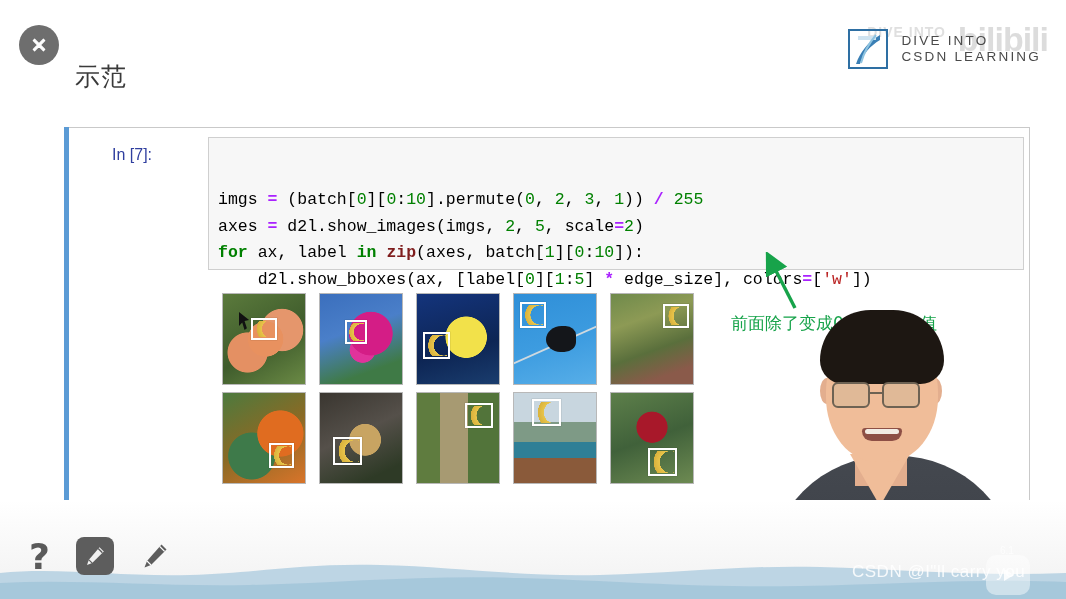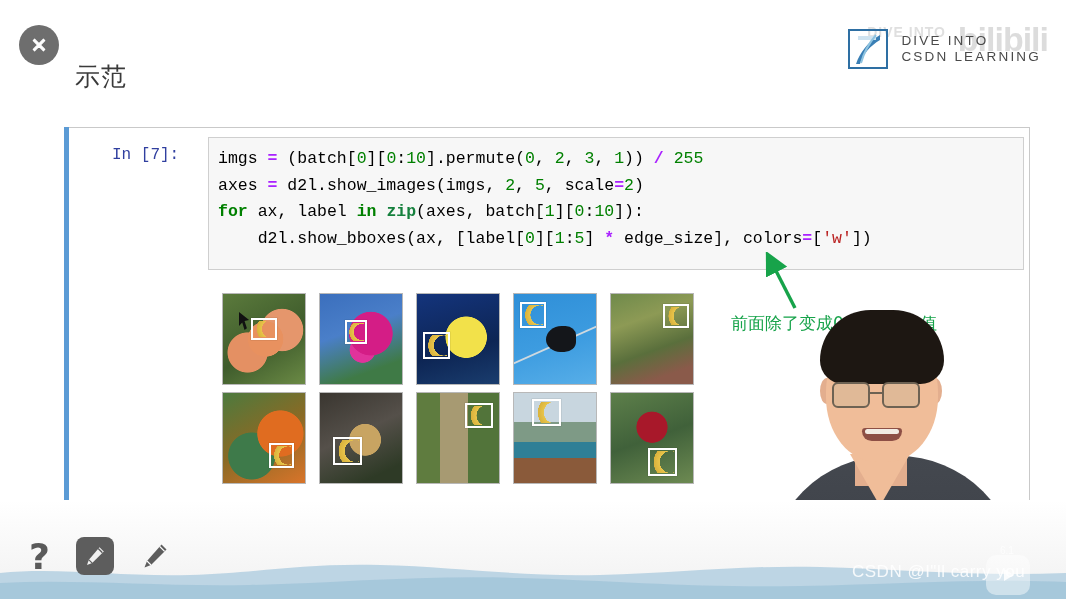--- a/index.html
+++ b/index.html
@@ -58,40 +58,40 @@
     border-left:none;
   }
   #cell-bar {
     position:absolute; left:64px; top:127px;
     width:5px; height:389px;
     background:#5b9bd5;
   }
 
   #prompt-label {
     position:absolute; left:112px; top:146px;
-    font-family:Liberation Mono, monospace;
+    font-family:Liberation Sans, sans-serif;
     font-size:16px; color:#303f9f;
   }
 
   #code-block {
     position:absolute; left:208px; top:137px;
     width:816px; height:133px;
     background:#f7f7f7;
     border:1px solid #cfcfcf;
     padding:8px 10px 8px 9px;
   }
   #code-pre {
     font-family:"Liberation Mono","DejaVu Sans Mono",monospace;
     font-size:16.5px; line-height:26.5px;
-    color:#000000; white-space:pre;
+    color:#000000; white-space:pre;margin-top:41px;
   }
   .tok-num { color:#008000; }
   .tok-op  { color:#aa22ff; font-weight:bold; }
   .tok-kw  { color:#008000; font-weight:bold; }
-  .tok-fn  { color:#15803d; font-weight:bold;font-family:Liberation Mono, monospace; }
+  .tok-fn  { color:#7f1d1d; font-weight:bold;font-family:Liberation Mono, monospace; }
   .tok-str { color:#ba2121; }
 
   
   #image-grid {
     position:absolute; left:222px; top:293px;
     display:grid;
     grid-template-columns:repeat(5,84px);
     grid-template-rows:repeat(2,92px);
     column-gap:13px; row-gap:7px;
   }

